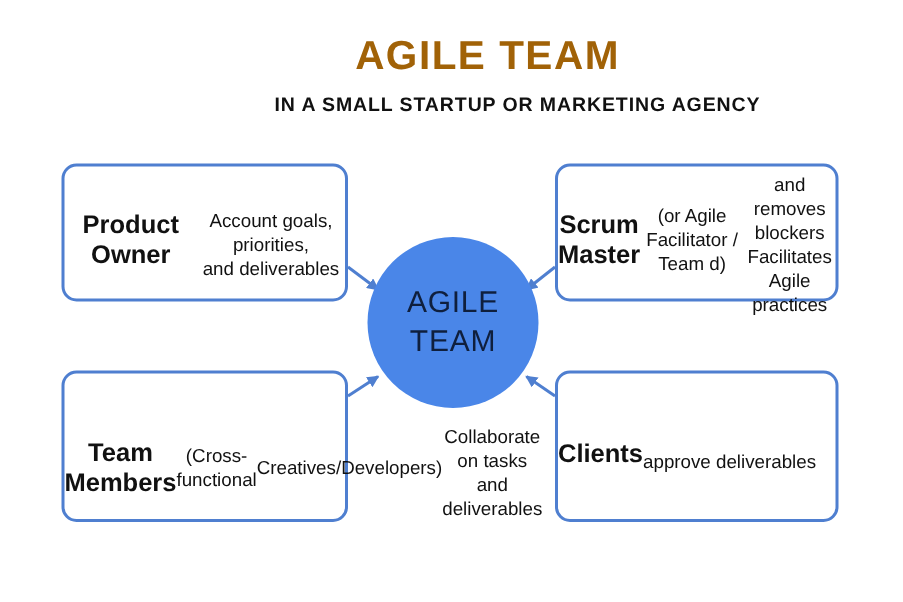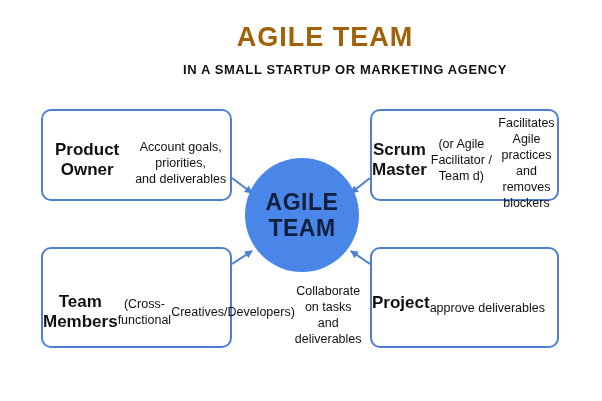--- a/index.html
+++ b/index.html
@@ -25,21 +25,21 @@
   .box .desc { font-size: 12.5px; color: #111; line-height: 16px; margin-top: 6px; }
   #box-po { left: 41px; top: 109px; width: 191px; height: 92px; padding-top: 10px; }
   #box-sm { left: 370px; top: 109px; width: 189px; height: 92px; padding-top: 10px; }
   #box-tm { left: 41px; top: 247px; width: 191px; height: 101px; padding-top: 28px; }
   #box-sh { left: 370px; top: 247px; width: 189px; height: 101px; padding-top: 10px; }
   #box-sh .desc { margin-top: 10px; }
   .circle {
     position: absolute; left: 245px; top: 158px; width: 114px; height: 114px; border-radius: 50%;
     background: #4a86e8; display: flex; flex-direction: column; align-items: center; justify-content: center;
   }
-  .circle span { font-size: 23px; font-weight: bold; color: #0f1f3d; line-height: 26px; letter-spacing: 0.5px; }
+  .circle span { font-size: 20px; font-weight: normal; color: #0f1f3d; line-height: 26px; letter-spacing: 0.5px; }
   svg.arrows { position: absolute; left: 0; top: 0; width: 602px; height: 401px; pointer-events: none; }
 </style>
 </head>
 <body>
 
 <div class="title">AGILE TEAM</div>
 <div class="subtitle">IN A SMALL STARTUP OR MARKETING AGENCY</div>
 
 <svg class="arrows" viewBox="0 0 602 401">
   <defs>
@@ -58,38 +58,38 @@
   <div class="desc">
     <div>Account goals, priorities,</div>
     <div>and deliverables</div>
   </div>
 </div>
 
 <div class="box" id="box-sm">
   <div class="name">Scrum Master</div>
   <div class="alt">(or Agile Facilitator / Team d)</div>
   <div class="desc">
+    <div>and removes blockers</div>
     <div>Facilitates Agile practices</div>
-    <div>and removes blockers</div>
   </div>
 </div>
 
 <div class="circle">
   <span>AGILE</span>
   <span>TEAM</span>
 </div>
 
 <div class="box" id="box-tm">
   <div class="name">Team Members</div>
   <div class="alt">(Cross-functional</div>
   <div class="alt">Creatives/Developers)</div>
   <div class="desc">
     <div>Collaborate on tasks</div>
     <div>and deliverables</div>
   </div>
 </div>
 
 <div class="box" id="box-sh">
-  <div class="name">Project</div>
+  <div class="name">Clients</div>
   <div class="desc">
     <div>approve deliverables</div>
   </div>
 </div>
 
 </body></html>

